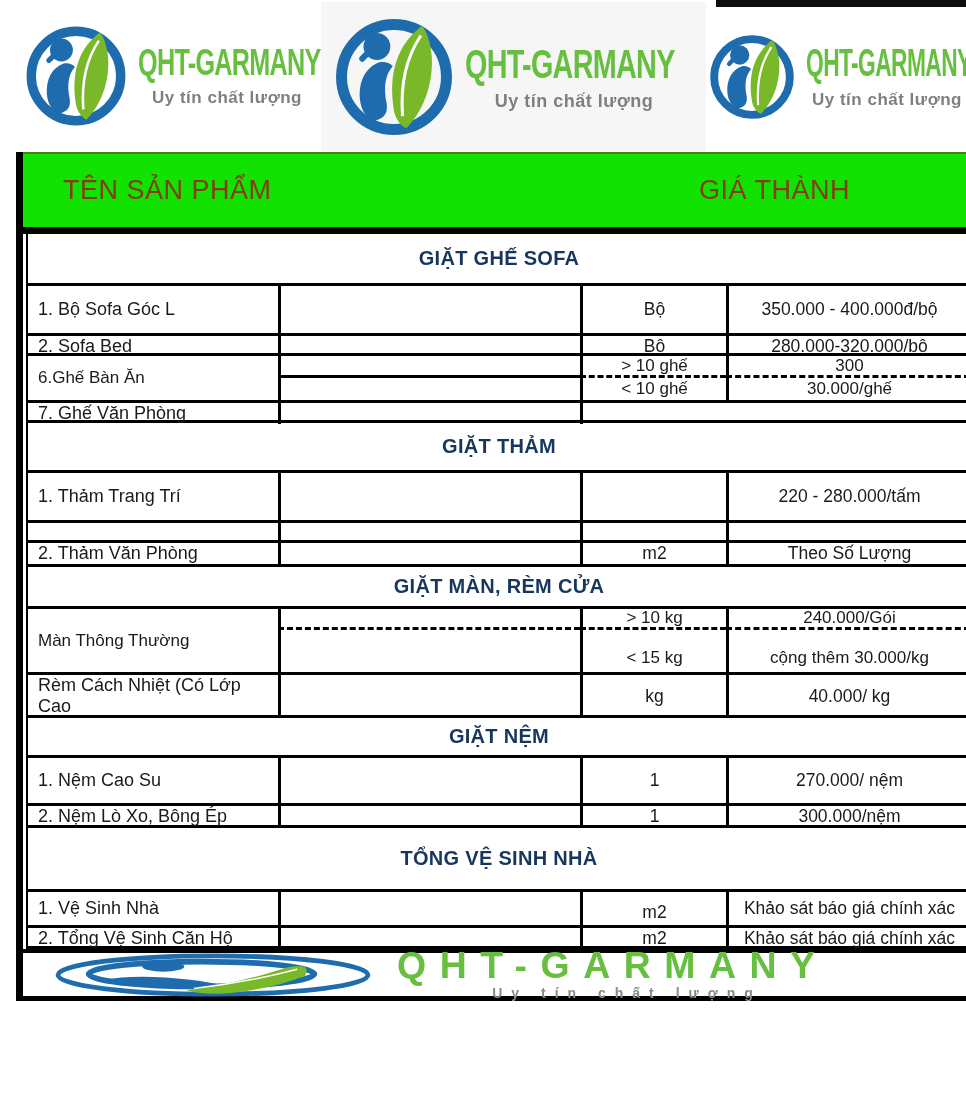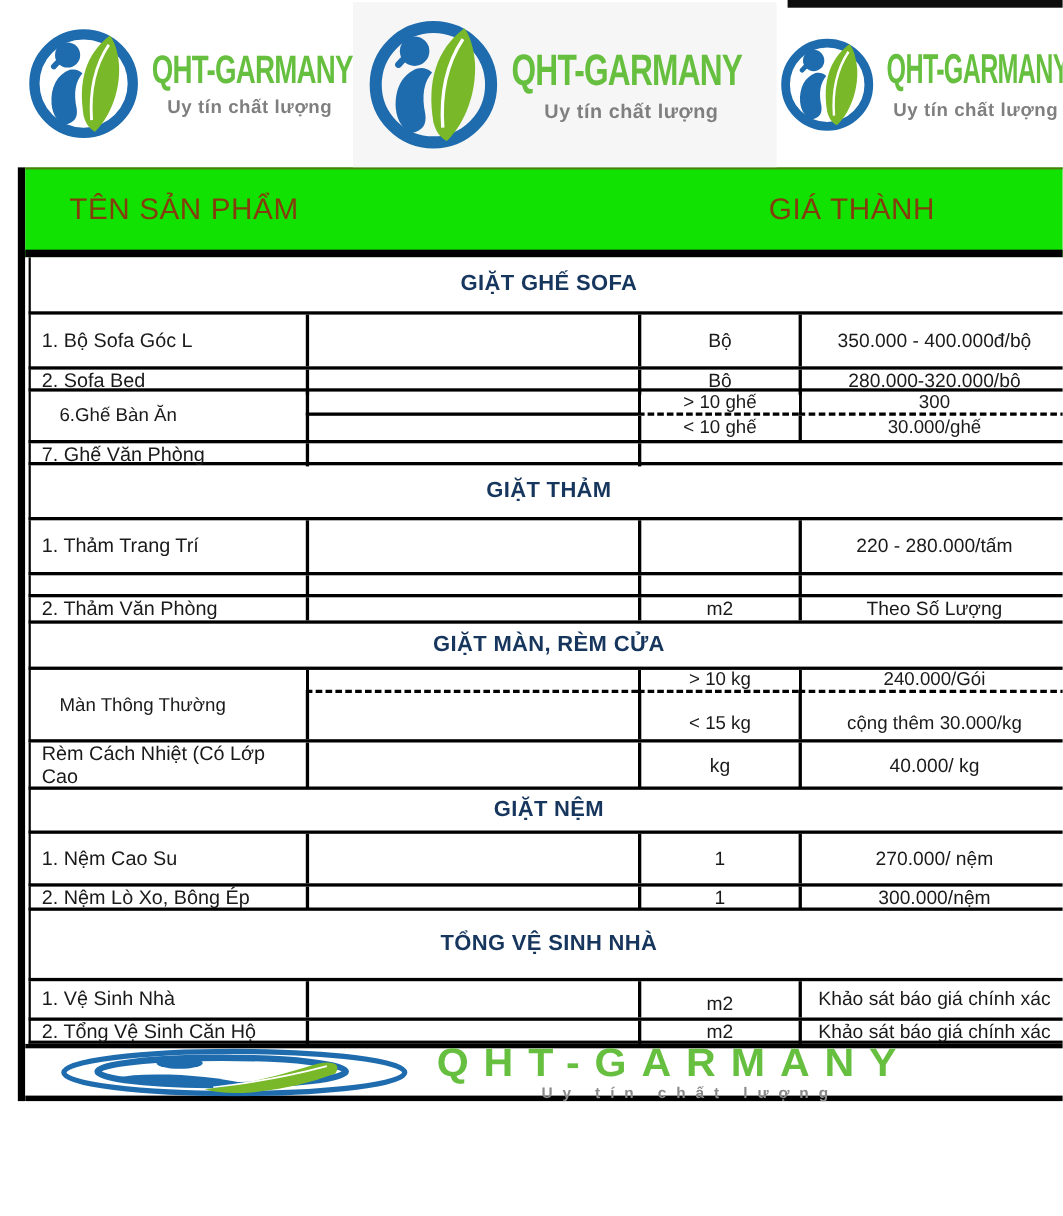--- a/index.html
+++ b/index.html
@@ -55,21 +55,21 @@
   .c + .c{border-left:3px solid #000;}
   .c.name{padding-left:10px;}
   .c.unit,.c.price{justify-content:center;text-align:center;font-size:17.5px;}
   .c.vb{align-items:flex-end;padding-bottom:2px;}
 
   
   .row.dbl{display:grid;grid-template-columns:250px 302px 146px 1fr;}
   .row.dbl.g{grid-template-rows:22px 22px;}
   .row.dbl.m{grid-template-rows:21px 42px;}
   .row.dbl .c{border-left:none;}
-  .row.dbl .name{grid-column:1;grid-row:1/3;padding-left:26px;}
+  .row.dbl .name{grid-column:1;grid-row:1/3;padding-left:10px;}
   .row.dbl .p1{grid-row:1}.row.dbl .p2{grid-row:2}
   .row.dbl .co2{grid-column:2;border-left:3px solid #000;}
   .row.dbl .co3{grid-column:3;border-left:3px solid #000;}
   .row.dbl .co4{grid-column:4;border-left:3px solid #000;}
   .row.dbl .bs{border-bottom:3px solid #000;}
   .row.dbl .bd{border-bottom:3px dashed #000;}
   .row.dbl .c{font-size:17px;}
   .row.dbl.m .p2{align-items:flex-end;padding-bottom:4px;}
 
   

